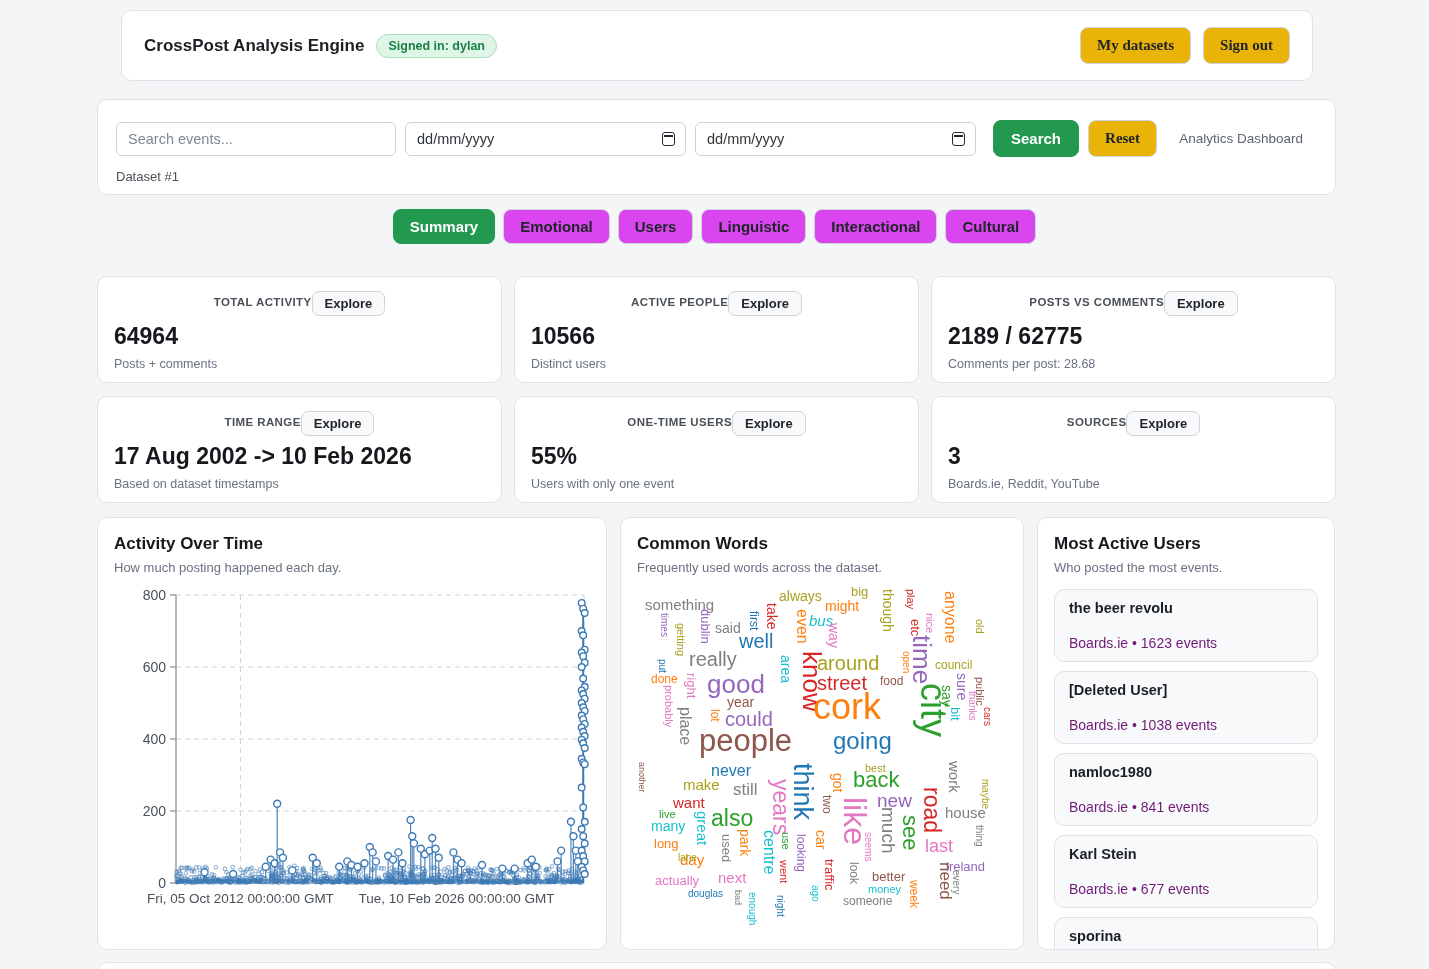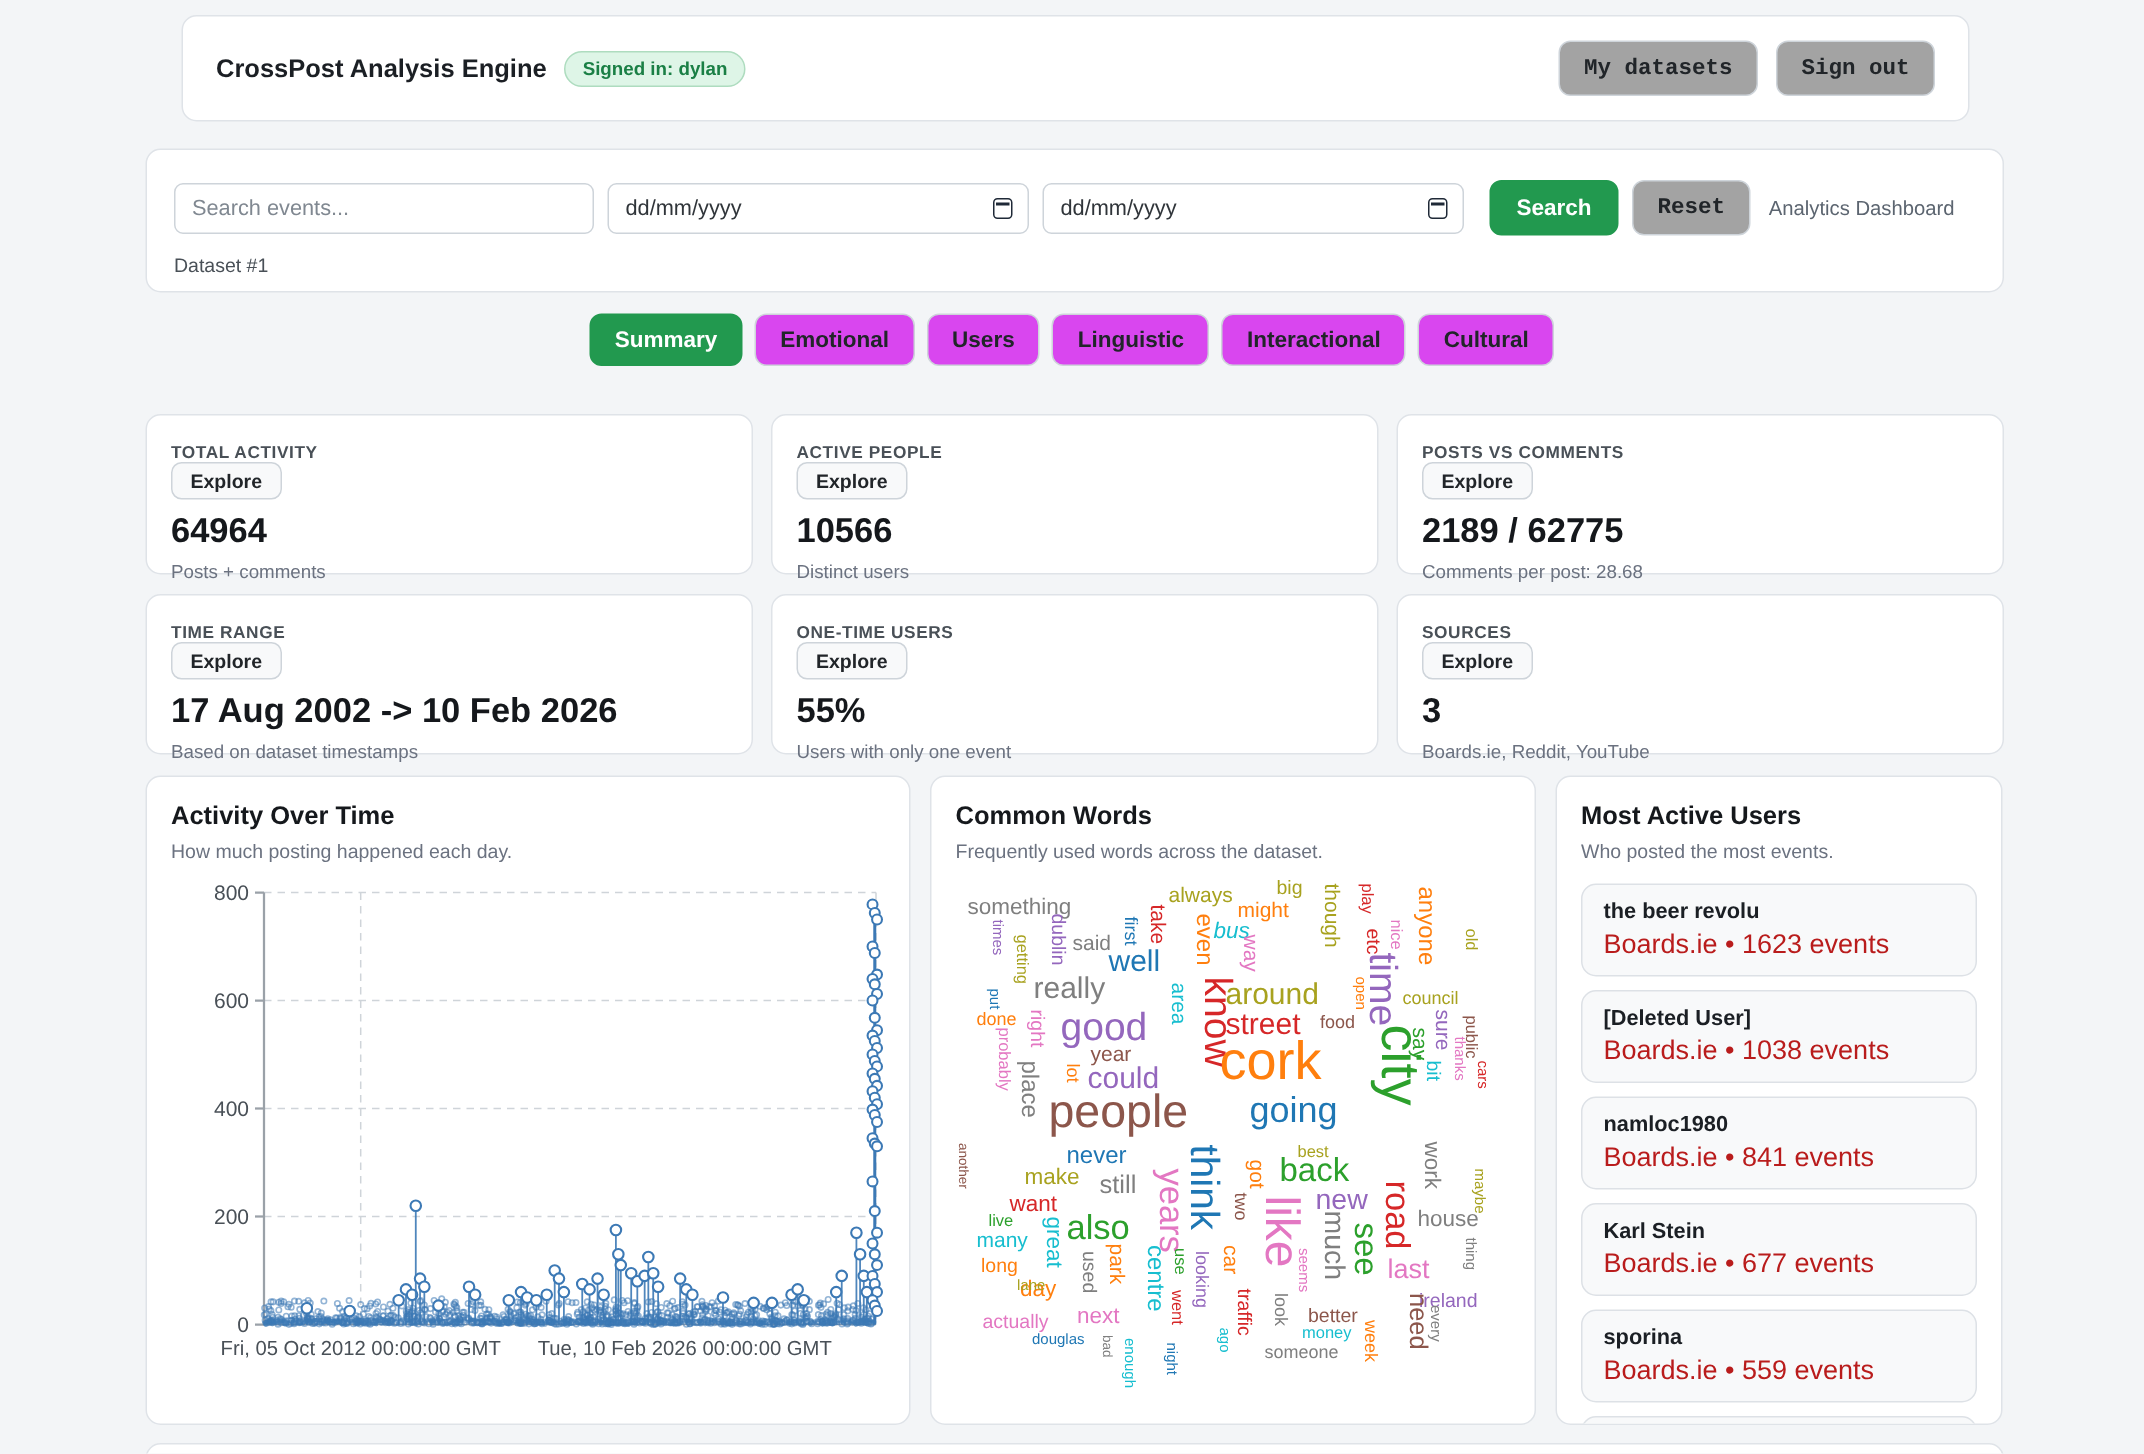--- a/index.html
+++ b/index.html
@@ -8,21 +8,21 @@
     font-family: "Liberation Sans", "DejaVu Sans", sans-serif;
     background:#f3f5f7; color:#212529; position:relative; overflow:hidden;
   }
   .card { background:#fff; border:1px solid #dfe3e8; border-radius:10px; position:absolute; }
 
   
   .header-card { left:121px; top:10px; width:1192px; height:71px; display:flex; align-items:center; padding:0 22px; }
   .app-title { font-size:17px; font-weight:700; color:#1b1f24; }
   .badge { margin-left:12px; font-size:12.5px; font-weight:700; color:#1a7f45; background:#def5e7; border:1px solid #aedcbf; border-radius:20px; padding:4px 11px; }
   .header-spacer { flex:1; }
-  .btn { font-family:Liberation Mono, monospace; font-size:15px; font-weight:700; color:#212529; background:#a3a3a3; border:1px solid #ced4da; border-radius:8px; padding:9px 16px; cursor:pointer; }
+  .btn { font-family:Liberation Serif, serif; font-size:15px; font-weight:700; color:#212529; background:#eab308; border:1px solid #ced4da; border-radius:8px; padding:9px 16px; cursor:pointer; }
   .btn + .btn { margin-left:12px; }
 
   
   .filter-card { left:97px; top:99px; width:1239px; height:96px; padding:20px 18px 12px 18px; }
   .filter-row { display:flex; align-items:center; }
   .txt-input { font-family:inherit; font-size:14.5px; height:34px; border:1px solid #ced4da; border-radius:6px; padding:0 11px; color:#212529; background:#fff; }
   .txt-input::placeholder { color:#808891; }
   .search-input { width:280px; }
   .date-wrap { position:relative; margin-left:9px; }
   .date-input { width:281px; padding-right:32px; }
@@ -36,21 +36,21 @@
   .dataset-label { margin-top:12px; font-size:13px; color:#495057; }
 
   
   .tabs { position:absolute; left:0; top:209px; width:100%; display:flex; justify-content:center; gap:8px;align-items:center; }
   .tab { font-family:inherit; font-size:15px; font-weight:700; color:#212529; background:#d946ef; border:1px solid #ced4da; border-radius:8px; padding:8px 16px; cursor:pointer; }
   .tab.active { background:#22994f; border-color:#22994f; color:#fff; }
 
   
   .stats-grid { position:absolute; left:97px; top:276px; width:1239px; display:grid; grid-template-columns:1fr 1fr 1fr; grid-auto-rows:107px; column-gap:12px; row-gap:13px; }
   .stat-card { background:#fff; border:1px solid #dfe3e8; border-radius:10px; padding:14px 16px; position:relative; }
-  .stat-head { display:flex; align-items:flex-start; justify-content:center;flex-direction:column; }
+  .stat-head { display:flex; align-items:flex-start; justify-content:center; }
   .stat-label { font-size:11.5px; font-weight:700; letter-spacing:.4px; color:#495057; text-transform:uppercase; padding-top:5px; }
   .explore-btn { font-family:inherit; font-size:13px; font-weight:700; color:#212529; background:#f8f9fa; border:1px solid #ced4da; border-radius:7px; padding:4px 12px; cursor:pointer; }
   .stat-value { font-size:23px; font-weight:800; color:#15181c; margin-top:7px; }
   .stat-sub { font-size:12.5px; color:#6b7280; margin-top:7px; }
 
   
   .panels { position:absolute; left:97px; top:517px; width:1239px; height:433px; display:grid; grid-template-columns:510px 404px 298px; column-gap:13px; }
   .panel { background:#fff; border:1px solid #dfe3e8; border-radius:10px; padding:16px 16px; overflow:hidden; position:relative; }
   .panel-title { font-size:17px; font-weight:700; color:#15181c; }
   .panel-sub { font-size:13px; color:#6b7280; margin-top:6px; }
@@ -59,21 +59,21 @@
   .ytick { font-size:14px; fill:#495057; }
   .xtick { font-size:13.5px; fill:#495057; }
 
   .cloud { position:relative; width:374px; height:348px; margin-top:8px; overflow:hidden; line-height:1; }
   .cloud span { position:absolute; white-space:nowrap; font-weight:500; }
   .cloud .v { transform-origin:0 0; transform:rotate(90deg) translateY(-100%); }
 
   .user-list { margin-top:14px; display:flex; flex-direction:column; gap:9px; }
   .user-item { background:#f8f9fa; border:1px solid #dde1e6; border-radius:10px; padding:10px 14px; flex:0 0 auto; }
   .user-name { font-size:14.5px; font-weight:700; color:#1b1f24; }
-  .user-meta { font-size:18px; color:#b91c1c; margin-top:3px; }
+  .user-meta { font-size:14px; color:#701a75; margin-top:19px; }
 
   .bottom-sliver { left:97px; top:962px; width:1239px; height:30px; border-radius:10px 10px 0 0; }
 </style>
 </head>
 <body>
 
 <div class="card header-card">
   <span class="app-title">CrossPost Analysis Engine</span>
   <span class="badge">Signed in: dylan</span>
   <span class="header-spacer"></span>

